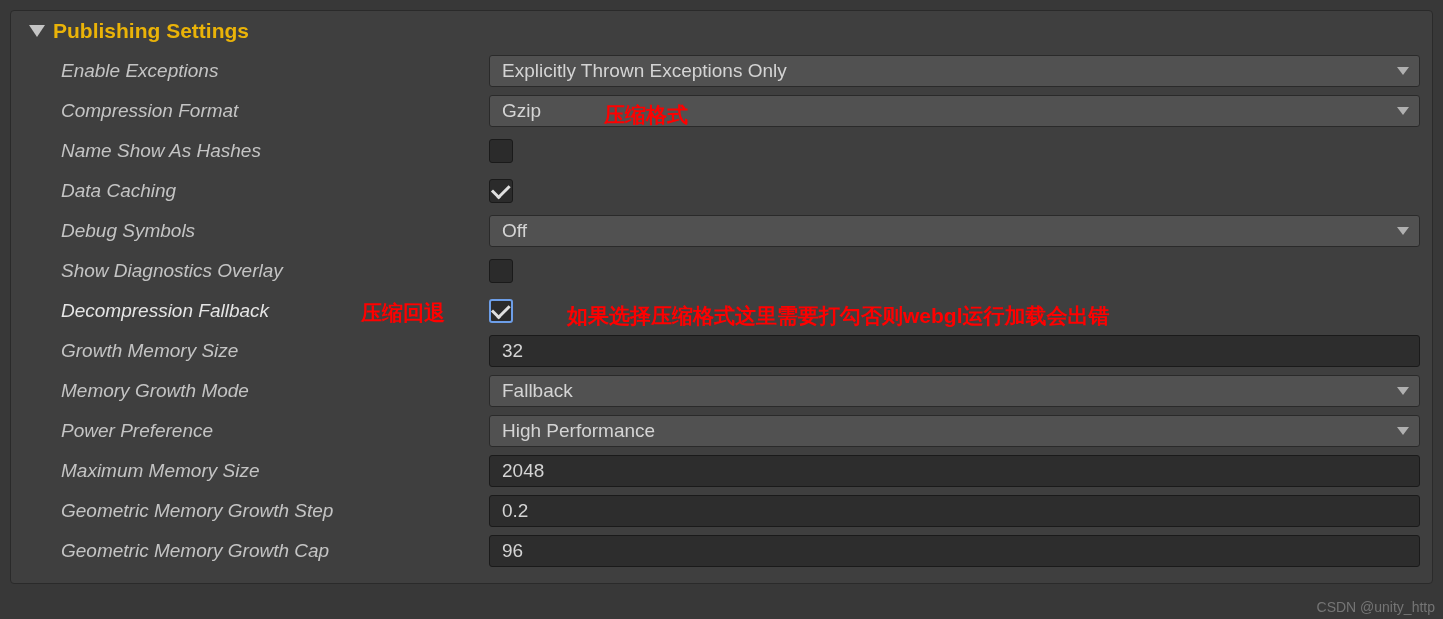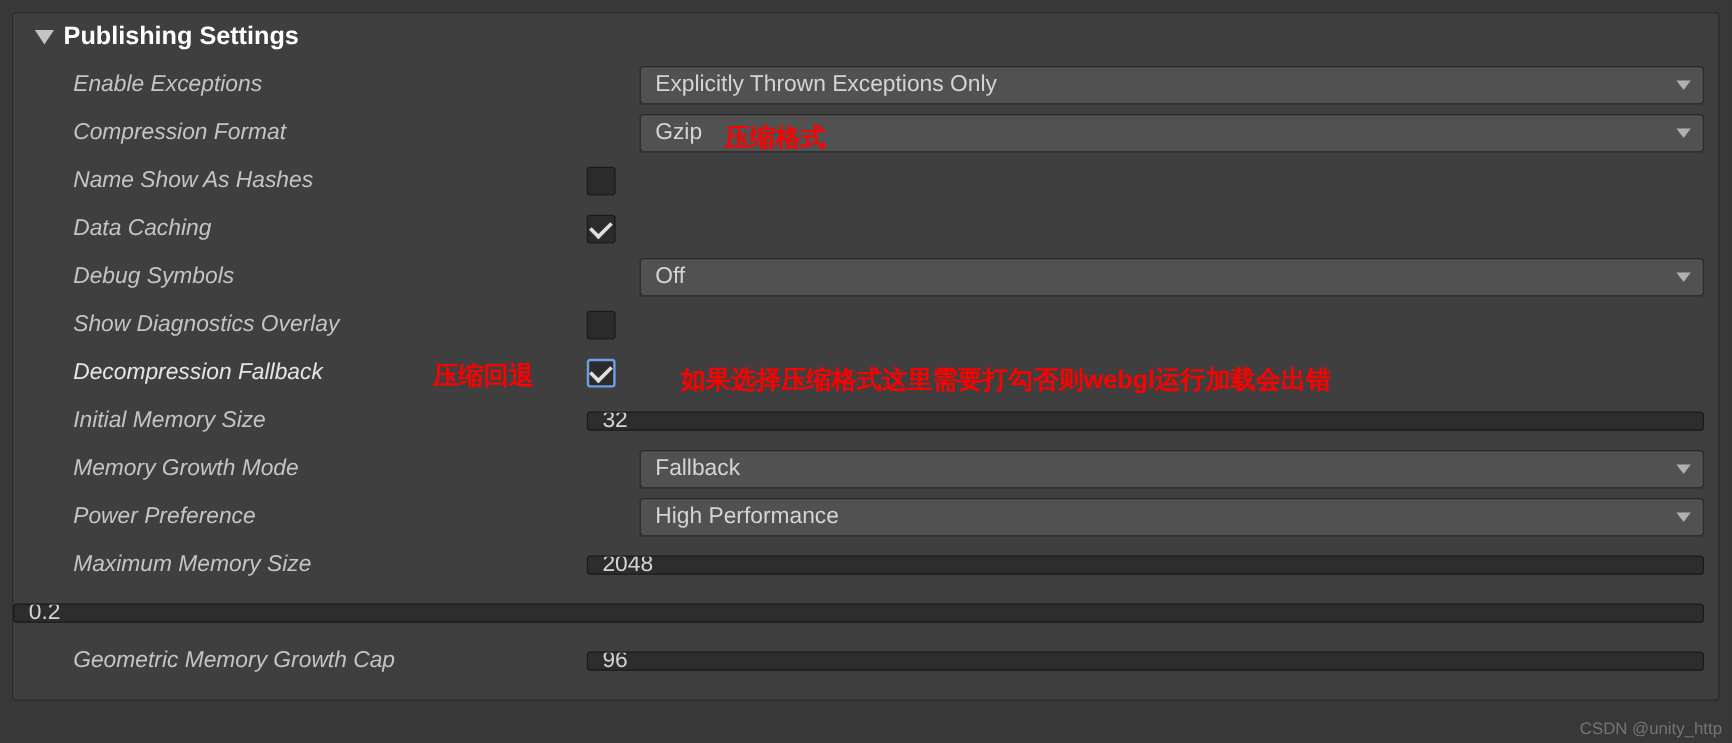--- a/index.html
+++ b/index.html
@@ -32,21 +32,21 @@
     .triangle-down {
       width: 0;
       height: 0;
       border-left: 8px solid transparent;
       border-right: 8px solid transparent;
       border-top: 12px solid #c4c4c4;
       display: inline-block;
     }
     .section-title {
       font-weight: bold;
-      color: #ffffff;
+      color: #eab308;
       font-size: 21px;
     }
     .row {
       display: flex;
       align-items: center;
       padding: 4px 0;
       min-height: 40px;
       position: relative;
     }
     .label {
@@ -68,21 +68,20 @@
       background: #515151;
       border: 1px solid #2a2a2a;
       border-radius: 3px;
       padding: 4px 30px 4px 12px;
       color: #d4d4d4;
       position: relative;
       cursor: pointer;
       height: 32px;
       display: flex;
       align-items: center;
-      margin-left: 44px;
     }
     .dropdown-arrow {
       position: absolute;
       right: 10px;
       top: 50%;
       transform: translateY(-50%);
       width: 0;
       height: 0;
       border-left: 6px solid transparent;
       border-right: 6px solid transparent;
@@ -110,21 +109,21 @@
     .checkbox.highlighted {
       border: 2px solid #6d9ee8;
     }
     .text-input {
       background: #2d2d2d;
       border: 1px solid #1a1a1a;
       border-radius: 3px;
       padding: 4px 12px;
       color: #d4d4d4;
       width: 100%;
-      height: 16px;
+      height: 32px;
       font-size: 19px;
     }
     .annotation {
       color: #ff0000;
       font-weight: 700;
       position: absolute;
       pointer-events: none;
       font-size: 21px;
       white-space: nowrap;
     }
@@ -200,21 +199,21 @@
   <div class="row">
     <div class="label highlighted">Decompression Fallback</div>
     <span class="annotation" style="left:350px; top:8px;">压缩回退</span>
     <div class="control">
       <div class="checkbox checked highlighted"></div>
       <span class="annotation" style="left:62px; top:3px;margin-left:16px;">如果选择压缩格式这里需要打勾否则webgl运行加载会出错</span>
     </div>
   </div>
 
   <div class="row">
-    <div class="label">Initial Memory Size</div>
+    <div class="label">Growth Memory Size</div>
     <div class="control">
       <input class="text-input" value="32" style="">
     </div>
   </div>
 
   <div class="row">
     <div class="label">Memory Growth Mode</div>
     <div class="control">
       <div class="dropdown">
         <span>Fallback</span>
@@ -234,20 +233,21 @@
   </div>
 
   <div class="row">
     <div class="label">Maximum Memory Size</div>
     <div class="control">
       <input class="text-input" value="2048" style="">
     </div>
   </div>
 
   <div class="row">
+    <div class="label">Geometric Memory Growth Step</div>
     <div class="control">
       <input class="text-input" value="0.2" style="">
     </div>
   </div>
 
   <div class="row">
     <div class="label">Geometric Memory Growth Cap</div>
     <div class="control">
       <input class="text-input" value="96" style="">
     </div>

